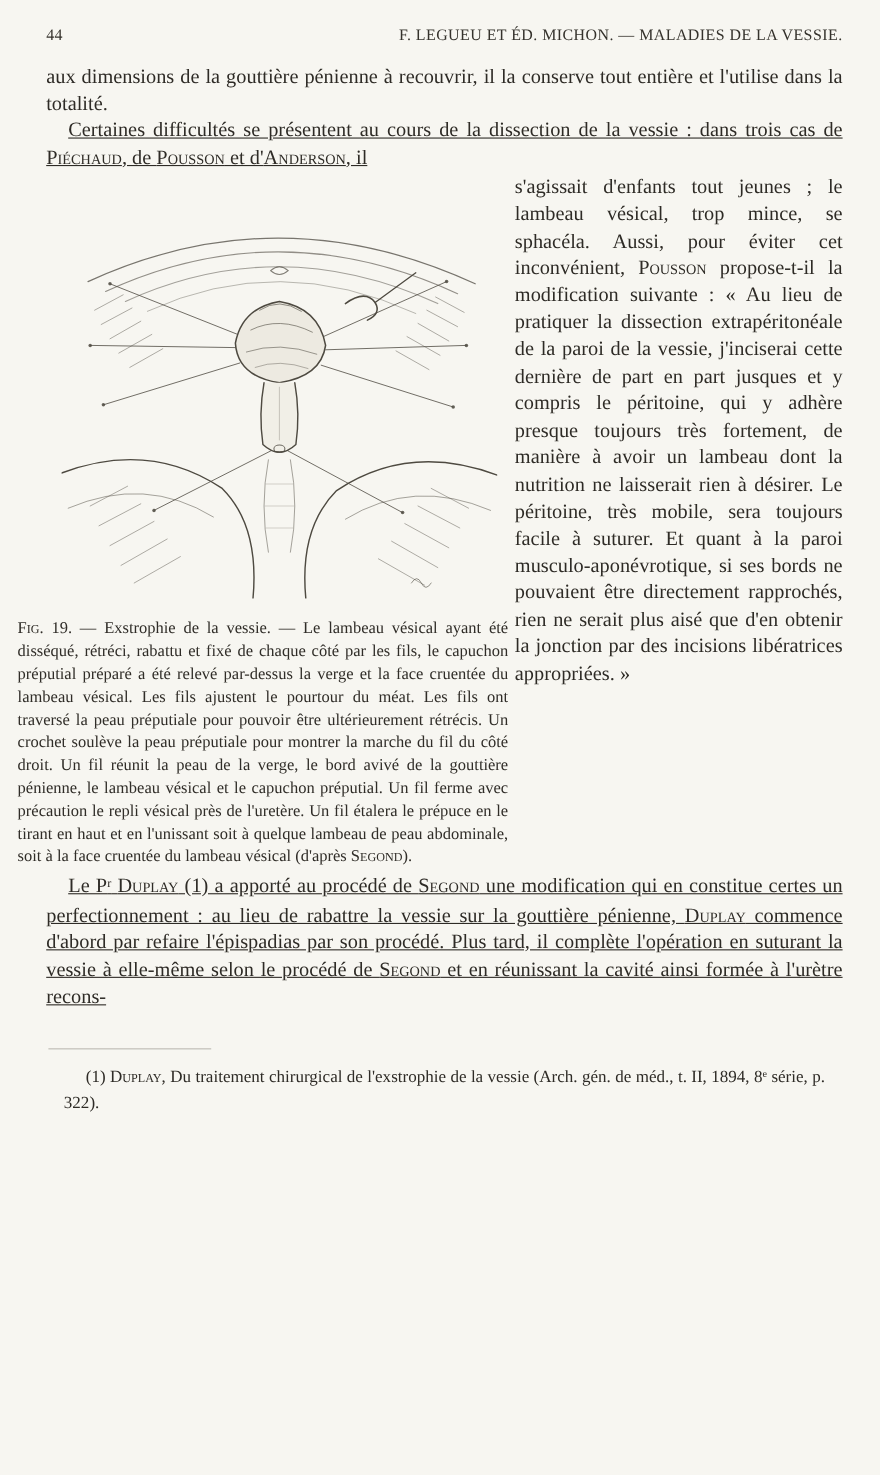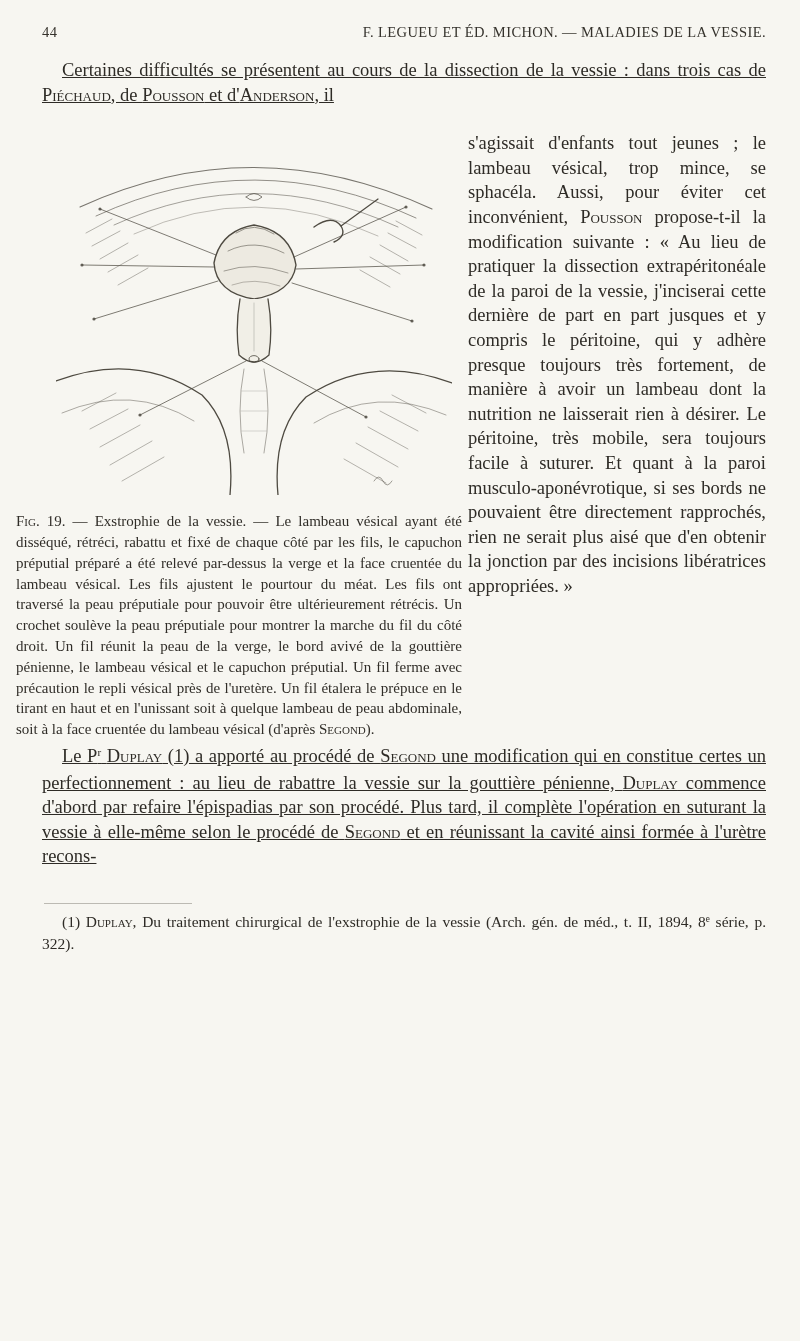--- a/index.html
+++ b/index.html
@@ -44,51 +44,51 @@
     width: 446px;
     font-size: 15px;
     line-height: 20.8px;
     text-align: justify;
     color: #302d28;
   }
   .text-col {
     flex: 1;
     padding-left: 14px;
     hyphens: auto;
-    margin-top: 22px;
   }
   .para-after { margin-top: 4px; }
   .footnote-block { margin-top: 34px; }
   .footnote-rule {
     width: 148px; height: 0;
     border-top: 1px solid #8d897f;
     margin: 0 0 8px 2px;
     opacity: 0.55;
   }
   .footnote {
-    margin: 0;
+    margin: 16px;
     font-size: 15.5px;
     line-height: 20.5px;
     text-align: justify;
     text-indent: 20px;
   }
   .sc { font-variant: small-caps; }
   .it { }
   .sup { font-size: 0.6em; position: relative; top: -0.5em; }
 </style>
 </head>
 <body>
 
 <div class="page">
 
   <div class="running-head">
     <span class="page-num">44</span>
     <span class="run-title">F. LEGUEU ET ÉD. MICHON. — MALADIES DE LA VESSIE.</span>
   </div>
 
+  <p class="body-text">aux dimensions de la gouttière pénienne à recouvrir, il la conserve tout entière et l'utilise dans la totalité.</p>
 
   <p class="body-text indent"><span>Certaines difficultés se présentent au cours de la dissection de la vessie : dans trois cas de </span><span class="sc">Piéchaud</span><span>, de </span><span class="sc">Pousson</span><span> et d'</span><span class="sc">Anderson</span><span>, il</span></p>
 
   <div class="row">
 
     <div class="fig-col">
       <div class="figure-art">
         <svg viewBox="0 0 396 380" width="396" height="380" role="img" aria-label="engraving-bladder-exstrophy-operation-segond">
           <g fill="none" stroke="#4e4a41" stroke-linecap="round">
 

